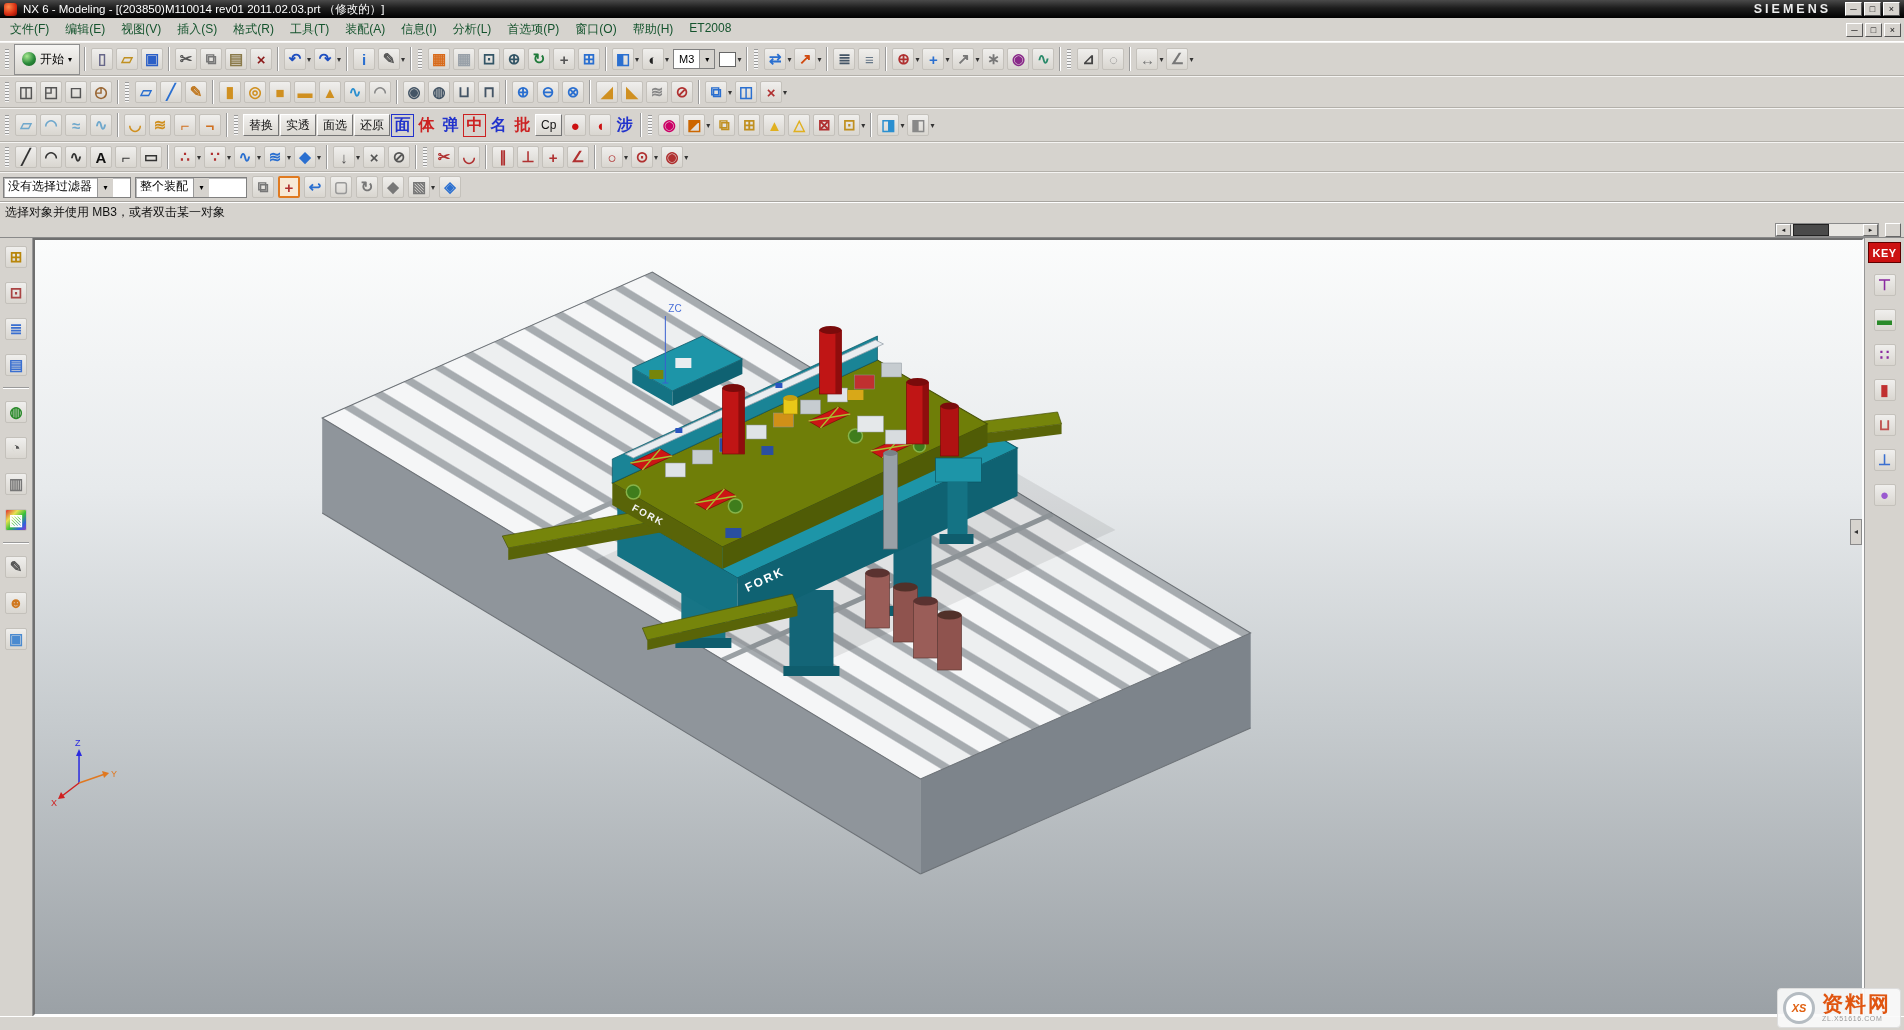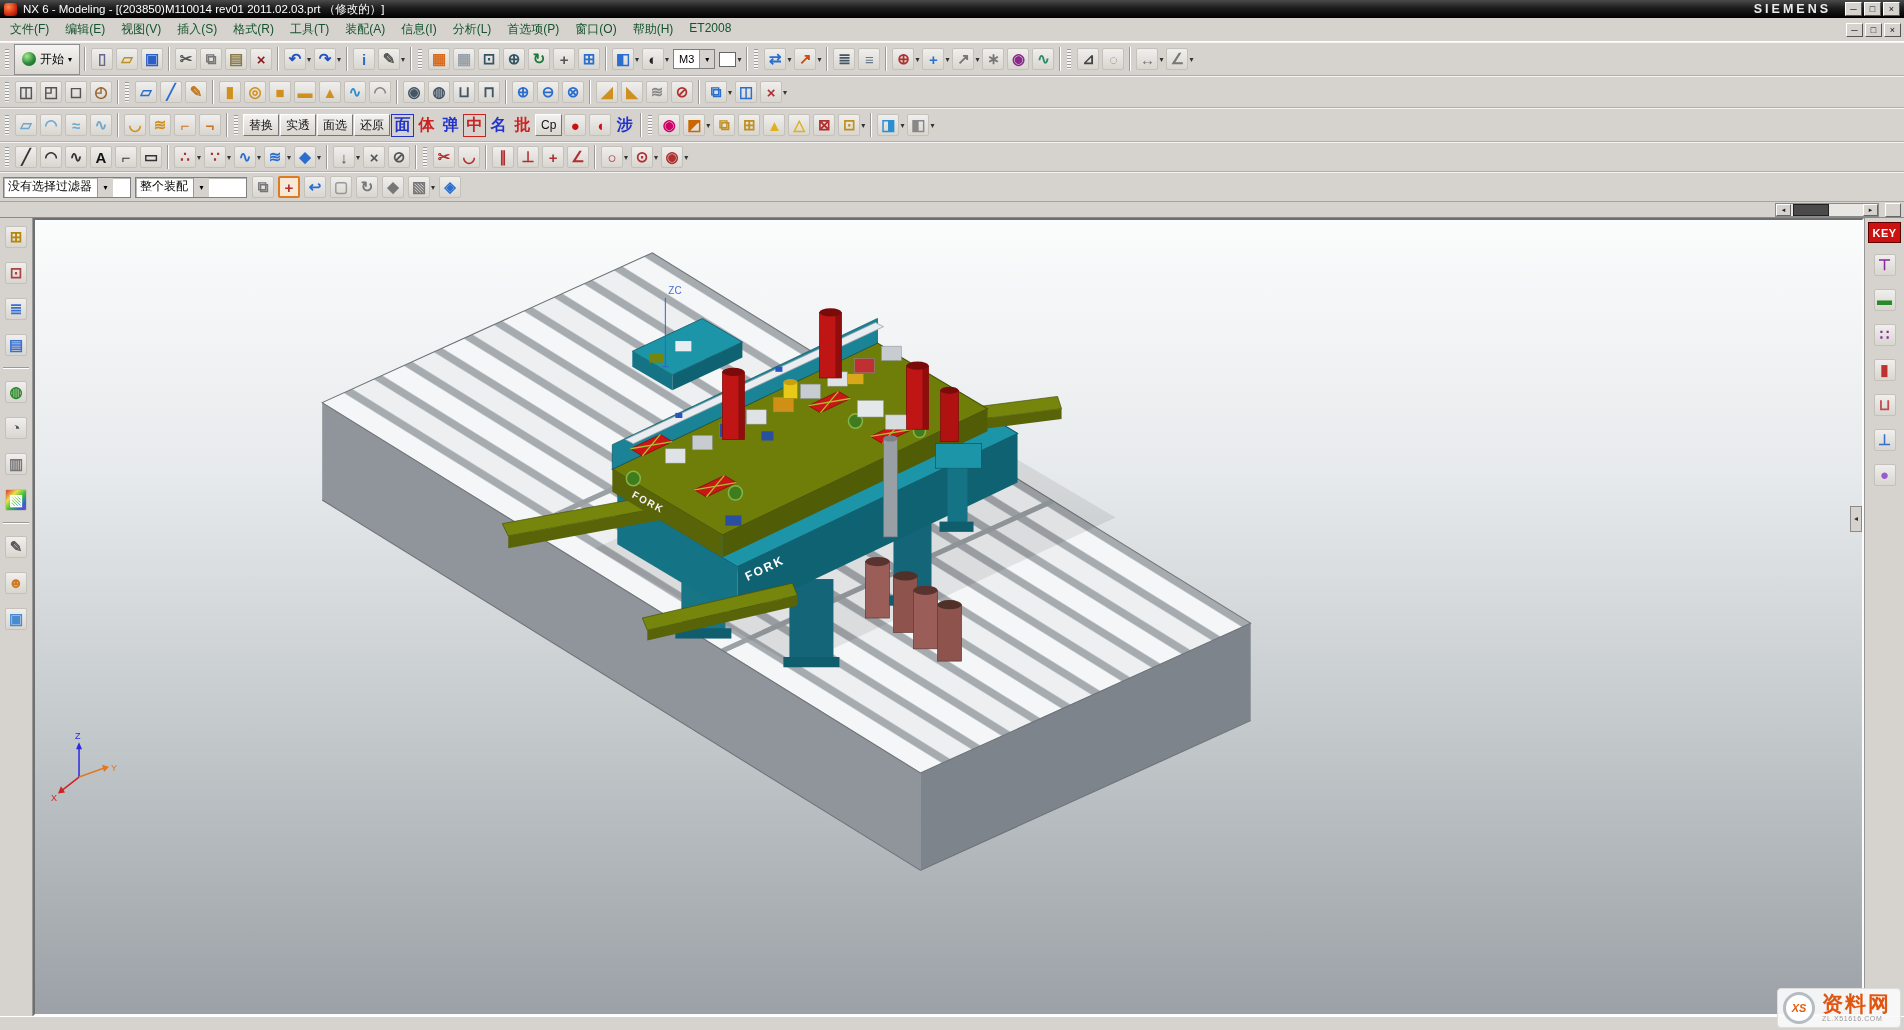--- a/index.html
+++ b/index.html
@@ -553,20 +553,23 @@
         <span class="tb-ico">
           <span class="g" style="color: rgb(119, 119, 119);">▧</span>
           <span class="dd">▾</span>
         </span>
         <span class="tb-ico">
           <span class="g" style="color: rgb(42, 111, 208);">◈</span>
         </span>
       </span>
   </div>
 
+  <div class="promptbar">
+    <span>选择对象并使用 MB3，或者双击某一对象</span>
+  </div>
 
   <div class="scrollstrip">
     <span class="hsb">
       <span class="sbtn">◂</span>
       <span class="track">
           <span class="thumb"></span>
         </span>
       <span class="sbtn">▸</span>
     </span>
     <span class="cornerbtn"></span>

